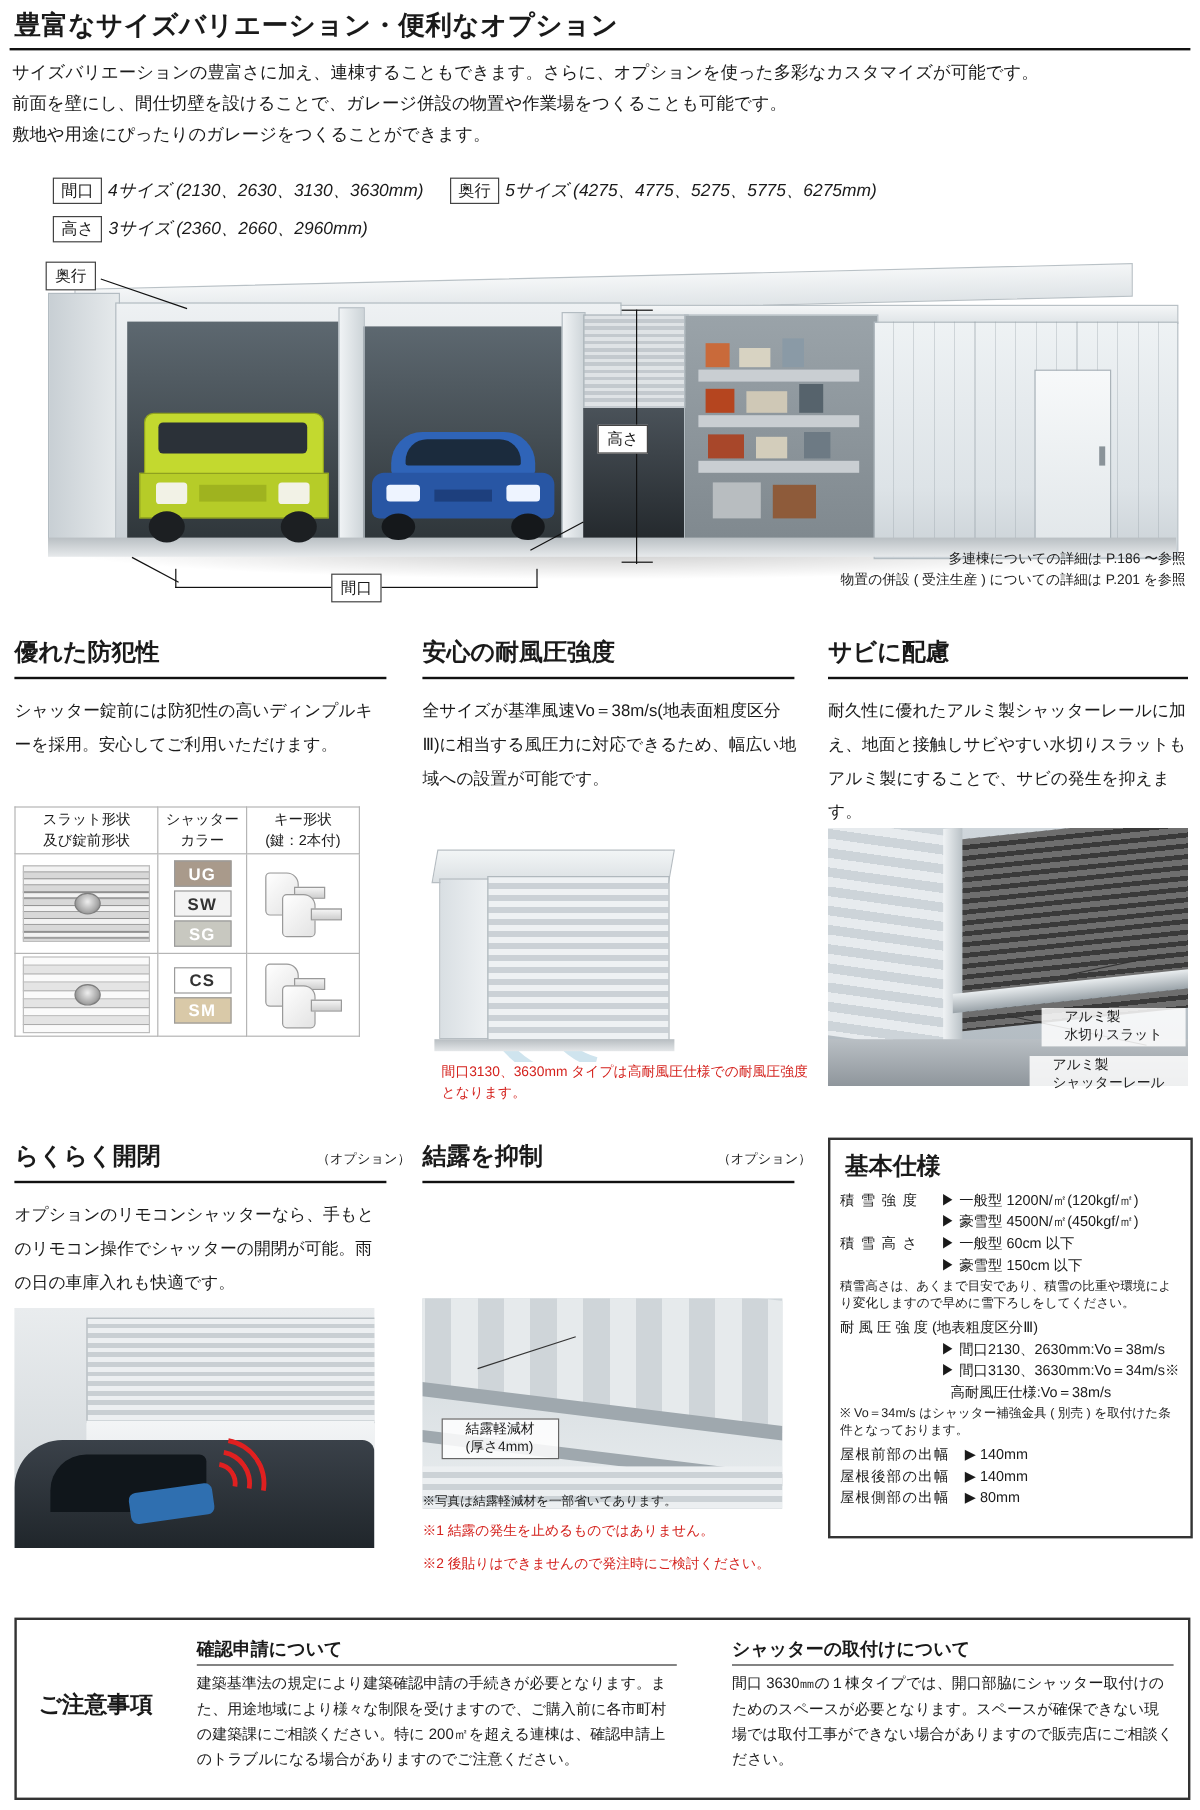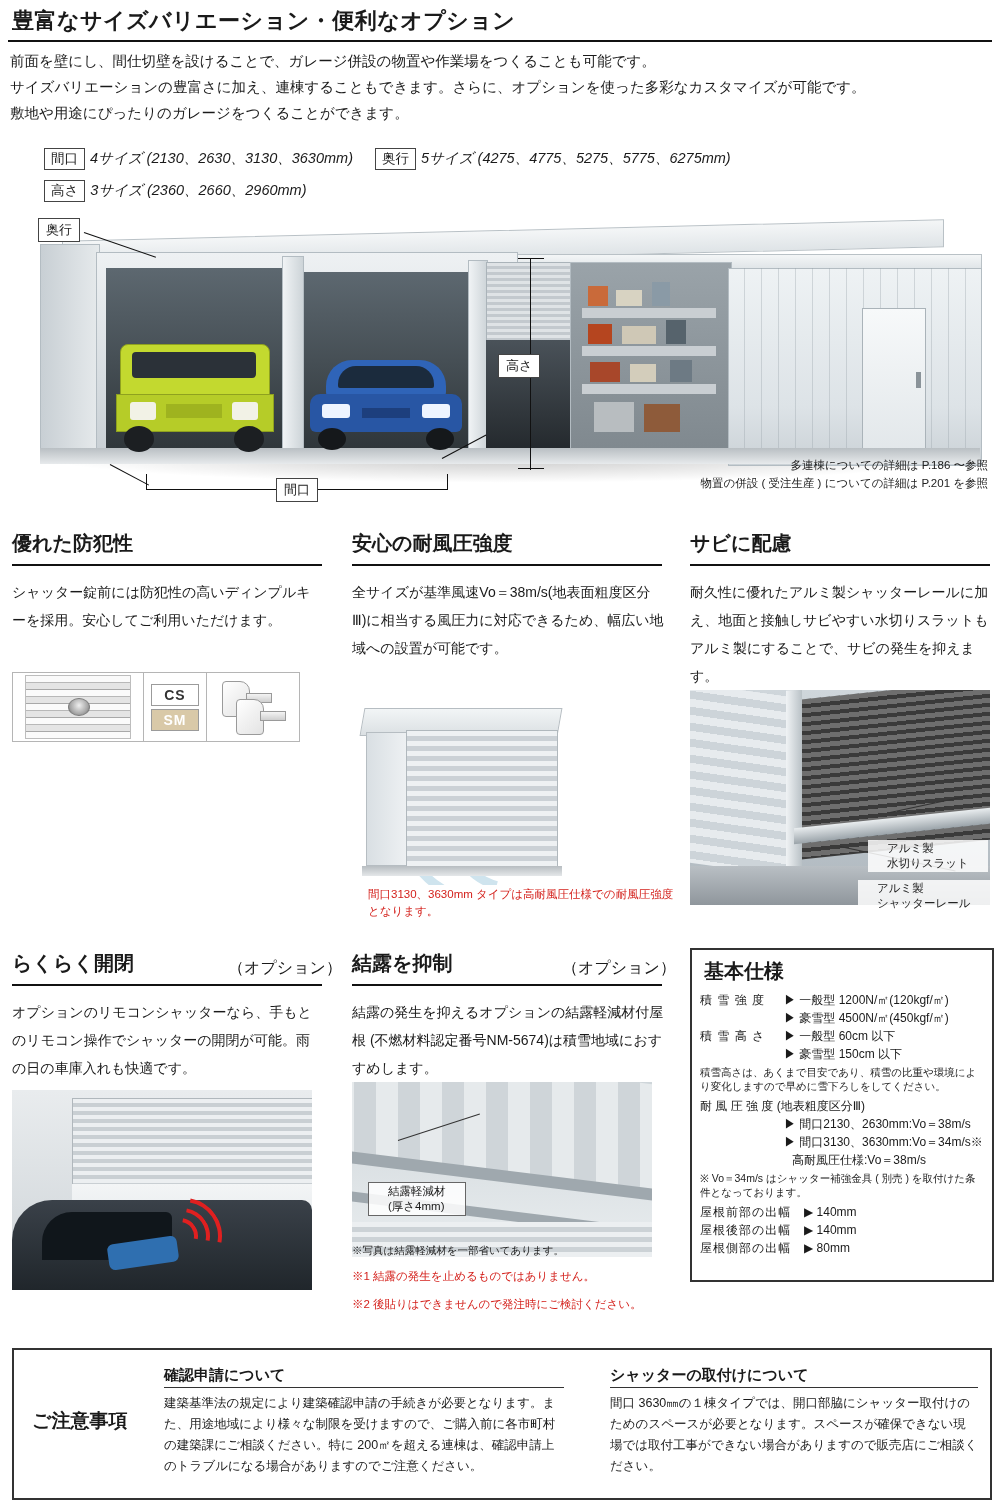--- a/index.html
+++ b/index.html
@@ -133,21 +133,22 @@
     height: 2px;
     background: #111;
   }
   .feat-text {
     position: absolute;
     font-size: 14px;
     line-height: 28px;
   }
   .opt-tag {
     position: absolute;
-    font-size: 16px;
+    font-size: 11px;
+    margin-left: 36px;
   }
 
   
   .keytable {
     position: absolute;
     left: 12px;
     top: 672px;
     width: 288px;
     border: 1px solid #9a9a9a;
     font-size: 12px;
@@ -383,22 +384,22 @@
 </style>
 </head>
 <body>
 
 <div class="page">
 
   <div class="header-title">豊富なサイズバリエーション・便利なオプション</div>
   <div class="header-rule"></div>
 
   <div class="intro">
+    <div>サイズバリエーションの豊富さに加え、連棟することもできます。さらに、オプションを使った多彩なカスタマイズが可能です。</div>
     <div>前面を壁にし、間仕切壁を設けることで、ガレージ併設の物置や作業場をつくることも可能です。</div>
-    <div>サイズバリエーションの豊富さに加え、連棟することもできます。さらに、オプションを使った多彩なカスタマイズが可能です。</div>
     <div>敷地や用途にぴったりのガレージをつくることができます。</div>
   </div>
 
   <div class="spec-line l1">
     <span class="chip">間口</span><span class="spec-text">4サイズ (2130、2630、3130、3630mm)</span><span class="chip">奥行</span><span class="spec-text">5サイズ (4275、4775、5275、5775、6275mm)</span>
   </div>
   <div class="spec-line l2">
     <span class="chip">高さ</span><span class="spec-text">3サイズ (2360、2660、2960mm)</span>
   </div>
 
@@ -485,20 +486,54 @@
     <div class="hero-note" style="top:246px; right:2px;">多連棟についての詳細は P.186 〜参照</div>
     <div class="hero-note" style="top:264px; right:2px;">物置の併設 ( 受注生産 ) についての詳細は P.201 を参照</div>
   </div>
 
   <div class="feat-title" style="left:12px; top:530px;">優れた防犯性</div>
   <div class="feat-rule" style="left:12px; top:564px; width:310px;"></div>
   <div class="feat-text" style="left:12px; top:578px; width:310px;">シャッター錠前には防犯性の高いディンプルキーを採用。安心してご利用いただけます。</div>
 
   <table class="keytable">
     <tbody>
+        <tr>
+      <th style="width:116px;">
+        <div>スラット形状</div>
+        <div>及び錠前形状</div>
+      </th>
+      <th style="width:72px;">
+        <div>シャッター</div>
+        <div>カラー</div>
+      </th>
+      <th style="width:92px;">
+        <div>キー形状</div>
+        <div>(鍵：2本付)</div>
+      </th>
+    </tr>
+    <tr>
+      <td>
+        <div class="slat-img">
+          <div class="slat-lock"></div>
+        </div>
+      </td>
+      <td>
+        <span class="color-badge badge-ug">UG</span>
+        <span class="color-badge badge-sw">SW</span>
+        <span class="color-badge badge-sg">SG</span>
+      </td>
+      <td>
+        <div class="key-art">
+          <div class="key-body" style="left:6px; top:4px;"></div>
+          <div class="key-stem" style="left:30px; top:16px;"></div>
+          <div class="key-body" style="left:20px; top:22px;"></div>
+          <div class="key-stem" style="left:44px; top:34px;"></div>
+        </div>
+      </td>
+    </tr>
     <tr>
       <td>
         <div class="slat-img" style="background:repeating-linear-gradient(180deg,#fafafa 0px,#fafafa 6px,#b8b8b8 6px,#b8b8b8 7px,#e4e4e4 7px,#e4e4e4 13px,#a8a8a8 13px,#a8a8a8 14px);">
           <div class="slat-lock"></div>
         </div>
       </td>
       <td>
         <span class="color-badge badge-cs">CS</span>
         <span class="color-badge badge-sm">SM</span>
       </td>
@@ -562,21 +597,20 @@
     <div style="position:absolute; left:30px; top:122px; width:130px; height:48px; background:#10161b; border-radius:30px 6px 0 0;"></div>
     <div class="remote-hand"></div>
     <div class="wave" style="left:150px; top:128px; width:28px; height:28px; transform:rotate(-35deg);"></div>
     <div class="wave" style="left:142px; top:118px; width:48px; height:48px; transform:rotate(-35deg);"></div>
     <div class="wave" style="left:134px; top:108px; width:68px; height:68px; transform:rotate(-35deg);"></div>
   </div>
 
   <div class="feat-title" style="left:352px; top:950px;">結露を抑制</div>
   <div class="opt-tag" style="left:562px; top:958px;">（オプション）</div>
   <div class="feat-rule" style="left:352px; top:984px; width:310px;"></div>
-  <div class="feat-text" style="left:352px; top:998px; width:312px;">結露の発生を抑えるオプションの結露軽減材付屋根 (不燃材料認定番号NM-5674)は積雪地域におすすめします。</div>
 
   <div class="cond-img">
     <div class="cond-roof"></div>
     <div class="cond-beam" style="left:0; top:88px; width:300px; height:12px; transform:skewY(7deg);"></div>
     <div class="cond-beam" style="left:0; top:128px; width:300px; height:10px; transform:skewY(7deg);"></div>
     <div style="position:absolute; left:0; top:140px; width:300px; height:40px; background:repeating-linear-gradient(180deg,#eceff1 0px,#eceff1 5px,#ccd2d6 5px,#ccd2d6 10px);"></div>
     <div class="lead-line" style="left:46px; top:58px; width:86px; transform:rotate(-18deg); transform-origin:left center;"></div>
   </div>
   <div class="callout" style="left:368px; top:1182px; border:1px solid #666;">
     <div>結露軽減材</div>

